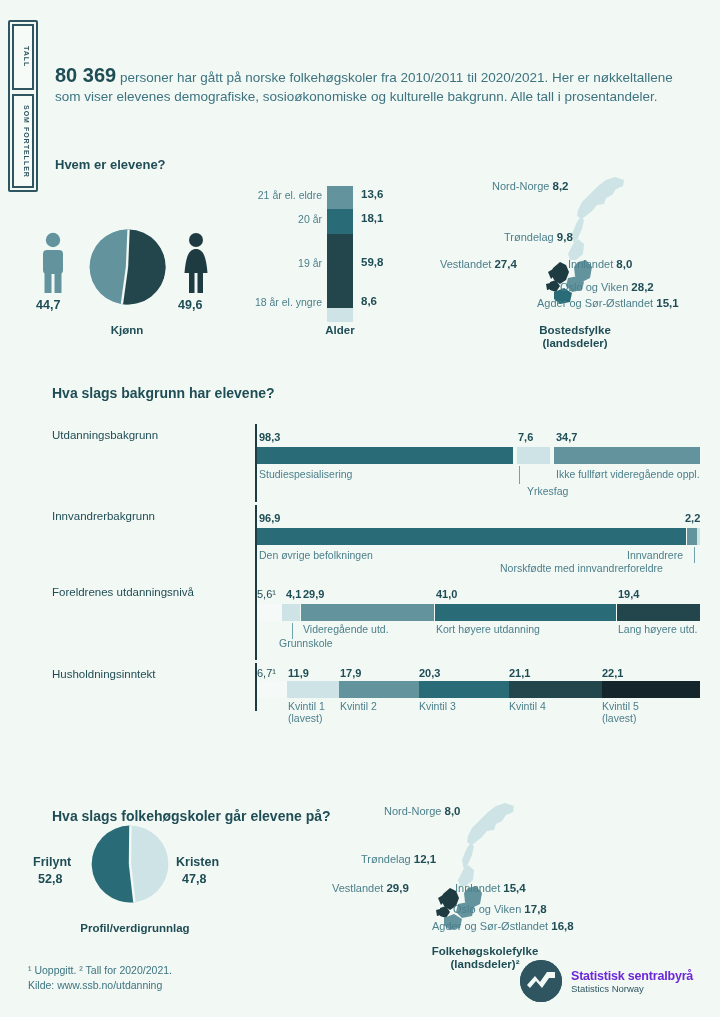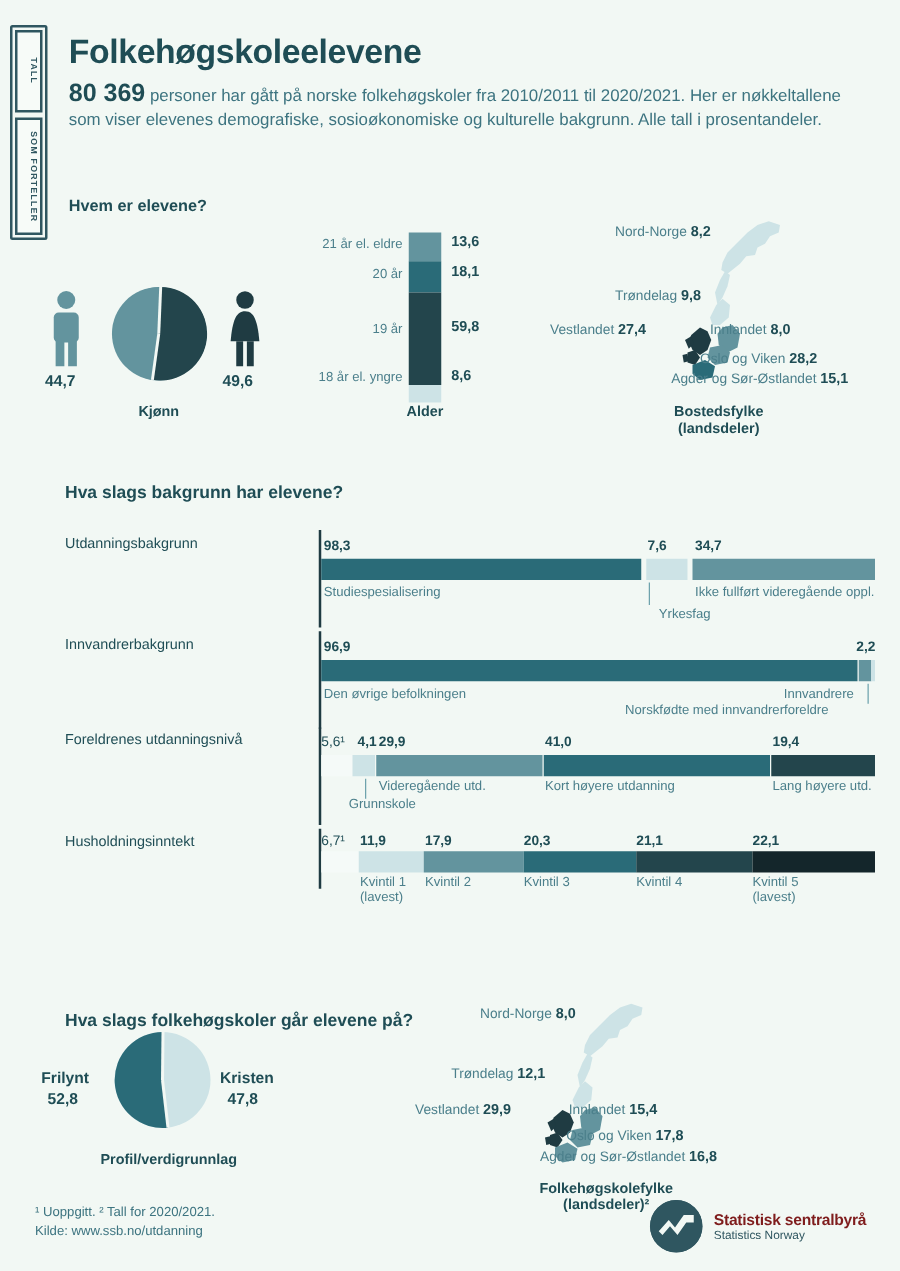--- a/index.html
+++ b/index.html
@@ -98,34 +98,33 @@
   }
   .tick{position:absolute;width:1px;background:#6fa3ad;}
 
   
   .foot{
     position:absolute;left:28px;top:963px;
     font-size:10.5px;line-height:15px;color:#3d7480;
   }
   .ssb{position:absolute;left:520px;top:960px;display:flex;align-items:center;gap:9px;}
   .ssb-mark{width:42px;height:42px;border-radius:50%;background:#2f5660;position:relative;}
-  .ssb-txt1{font-size:12.5px;font-weight:bold;color:#7f1d1d;letter-spacing:-0.2px;}
+  .ssb-txt1{font-size:12.5px;font-weight:bold;color:#6d28d9;letter-spacing:-0.2px;}
   .ssb-txt2{font-size:9.5px;color:#2f5660;}
 </style>
 </head>
 <body>
 
 <div class="page">
 
   <div class="side-tabs">
     <div class="side-tab t1">TALL</div>
     <div class="side-tab t2">SOM FORTELLER</div>
   </div>
 
-  <div class="title">Folkehøgskoleelevene</div>
   <div class="lede">
     <b>80 369</b><span> personer har gått på norske folkehøgskoler fra 2010/2011 til 2020/2021. Her er nøkkeltallene som viser elevenes demografiske, sosioøkonomiske og kulturelle bakgrunn. Alle tall i prosentandeler.</span>
   </div>
 
   <div class="sec-head sec-q1">Hvem er elevene?</div>
 
   <div>
 
     <svg class="person" style="left:38px;top:232px;" width="30" height="62" viewBox="0 0 30 62">
       <circle cx="15" cy="8" r="7.2" fill="#63949e"></circle>
@@ -190,21 +189,21 @@
       <path d="M26 112 L30 111 L31 117 L27 118 Z" fill="#1f3b42"></path>
 
       <path d="M48 106 L58 104 L64 110 L62 118 L52 120 L46 114 Z" fill="#63949e"></path>
 
       <path d="M34 120 L44 116 L52 121 L50 130 L40 132 L34 127 Z" fill="#2a6b78"></path>
     </svg>
 
     <div class="maplab" style="left:492px;top:180px;">
       <span>Nord-Norge</span> <b>8,2</b>
     </div>
-    <div class="maplab" style="left:492px;top:231px;">
+    <div class="maplab" style="left:504px;top:231px;">
       <span>Trøndelag</span> <b>9,8</b>
     </div>
     <div class="maplab" style="left:440px;top:258px;">
       <span>Vestlandet</span> <b>27,4</b>
     </div>
     <div class="maplab" style="left:568px;top:258px;">
       <span>Innlandet</span> <b>8,0</b>
     </div>
     <div class="maplab" style="left:560px;top:281px;">
       <span>Oslo og Viken</span> <b>28,2</b>

